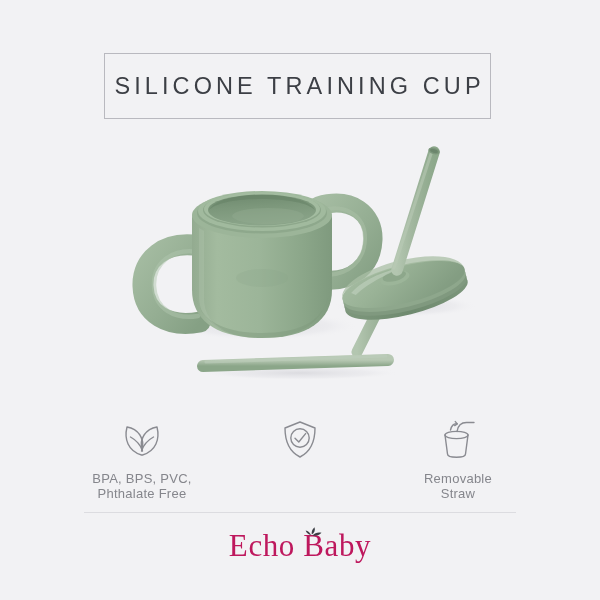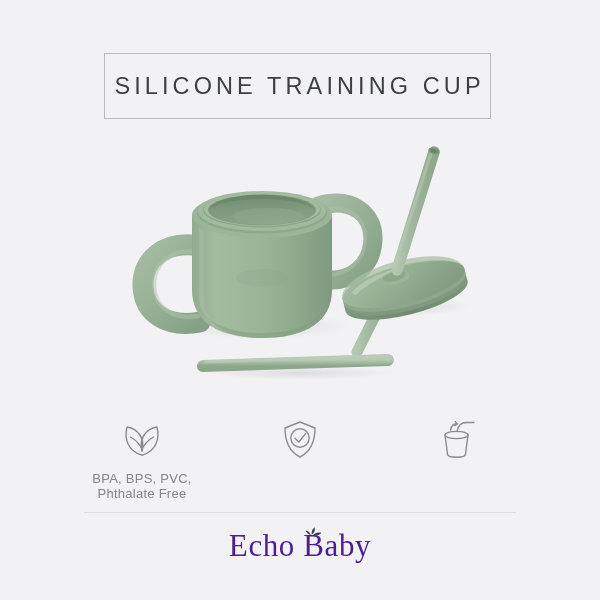--- a/index.html
+++ b/index.html
@@ -107,21 +107,21 @@
     text-align: center;
   }
   .brand-wrap {
     display: inline-block;
     position: relative;
   }
   .brand-text {
     font-family: "Liberation Serif", serif;
     font-size: 31px;
     letter-spacing: 0.6px;
-    color: #4c1d95;
+    color: #be185d;
     line-height: 38px;
   }
   .brand-sprout {
     position: absolute;
     left: 73px;
     top: -1px;
     width: 22px;
     height: 16px;
   }
 </style>
@@ -297,20 +297,22 @@
         <svg width="44" height="44" viewBox="0 0 44 44">
           <g fill="none" stroke="#8a8b91" stroke-width="1.4" stroke-linecap="round" stroke-linejoin="round">
             <path d="M9 17 L11.5 36 C11.5 38 15 39.2 20.5 39.2 C26 39.2 29.5 38 29.5 36 L32 17"></path>
             <ellipse cx="20.5" cy="17" rx="11.5" ry="3.6"></ellipse>
             <path d="M21 13.5 C22 7 26 4.5 30.5 4.5 L38 4.5"></path>
             <path d="M14.5 12 C15.5 7.5 18 5.5 21 5.8"></path>
             <path d="M19.3 3.6 L21.3 5.9 L18.7 7.6"></path>
           </g>
         </svg>
       </div>
+      <div class="feature-label">Removable
+Straw</div>
     </div>
 
   </div>
 
   <div class="divider"></div>
 
   <div class="brand">
     <span class="brand-wrap">
       <span class="brand-text">Echo Baby</span>
       <svg class="brand-sprout" viewBox="0 0 22 16">

